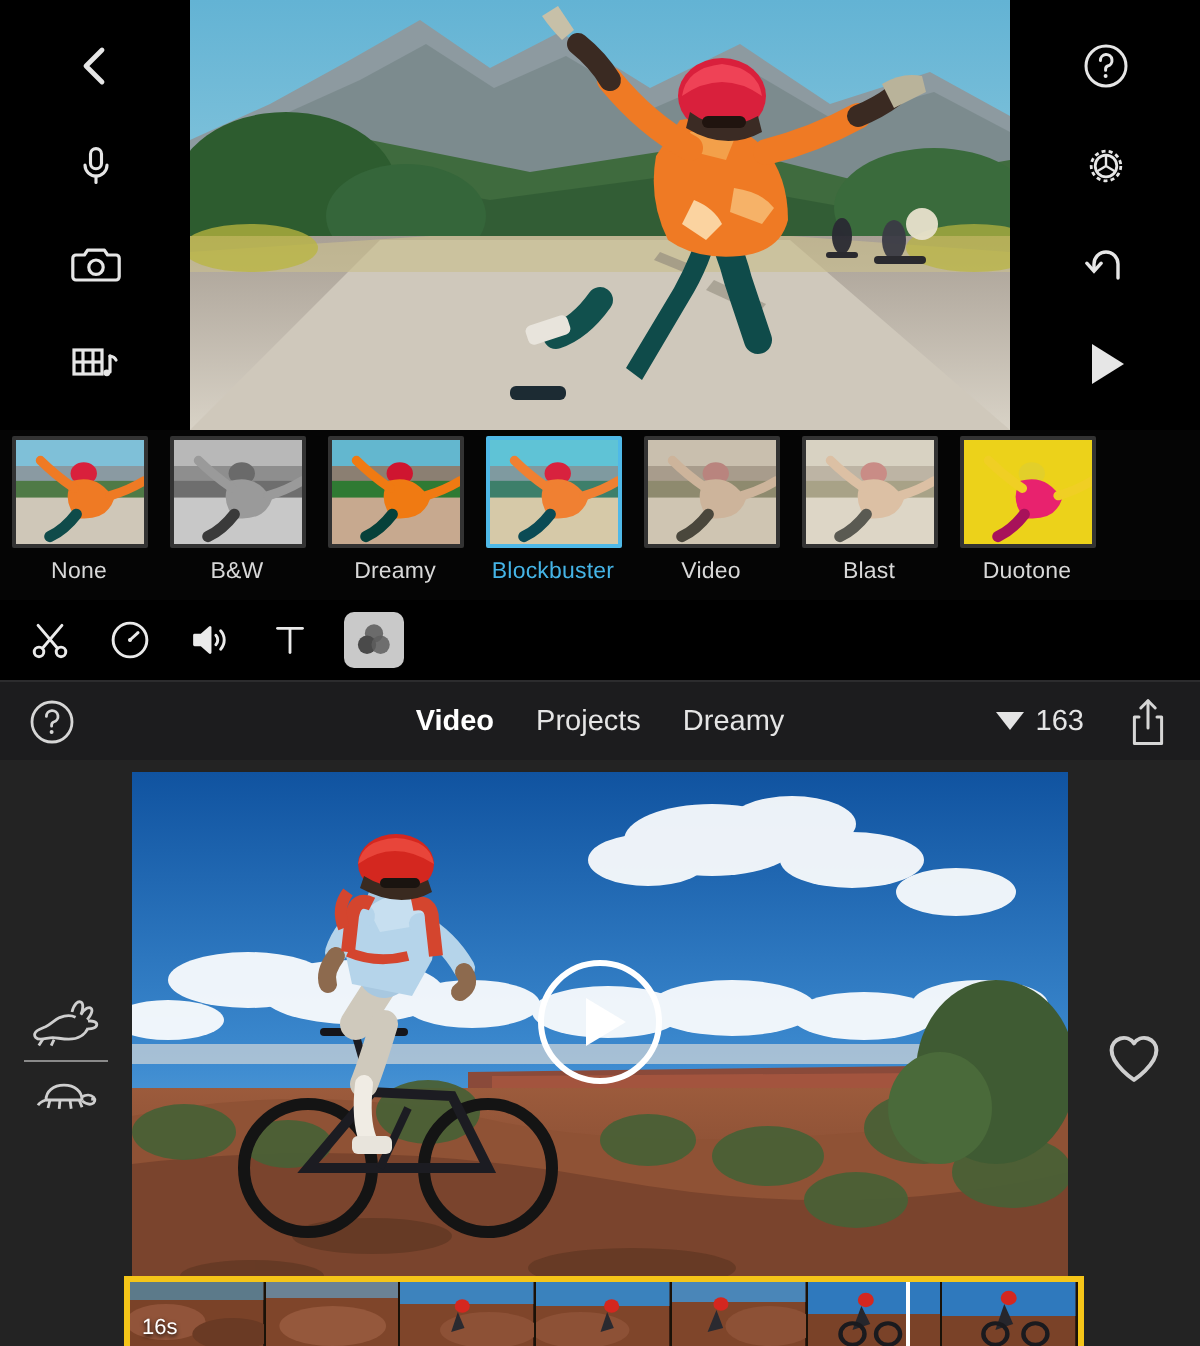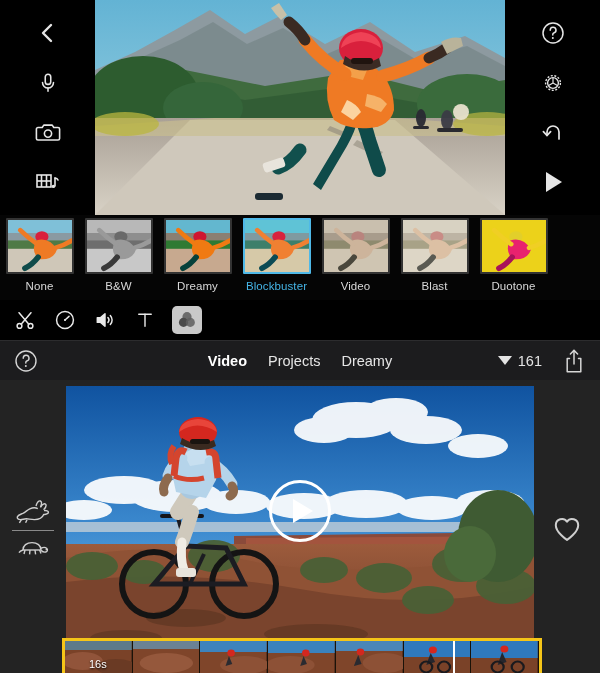--- a/index.html
+++ b/index.html
@@ -69,21 +69,21 @@
     width:62px; height:62px; border:3px solid #fff; border-radius:50%;
     display:flex; align-items:center; justify-content:center; }
   .play-tri { width:0; height:0; border-left:20px solid #fff;
     border-top:12px solid transparent; border-bottom:12px solid transparent; margin-left:5px; }
 
   
   .timeline { position:absolute; left:62px; bottom:2px; width:480px; height:38px;
     border:3px solid #f5c518; background:#000; display:flex; overflow:hidden; }
   .tl-frame { flex:1; position:relative; overflow:hidden; border-right:1px solid #1a1208; }
   .tl-frame svg { position:absolute; inset:0; width:100%; height:100%; }
-  .tl-dur { position:absolute; left:24px; bottom:3px; font-size:11px; color:#fff;
+  .tl-dur { position:absolute; left:6px; bottom:3px; font-size:11px; color:#fff;
     text-shadow:0 1px 2px #000; z-index:3; }
   .playhead { position:absolute; top:0; bottom:0; left:74%; width:2px; background:#fff; z-index:4; }
 </style>
 </head>
 <body>
 
 <div class="screen">
 
   <div class="editor">
 
@@ -376,21 +376,21 @@
     </div>
 
     <div class="tabs">
       <div class="tab sel">Video</div>
       <div class="tab">Projects</div>
       <div class="tab">Dreamy</div>
     </div>
 
     <div class="nav-count">
       <span class="caret"></span>
-      <span>161</span>
+      <span>163</span>
     </div>
 
     <div class="nav-share">
       <svg width="24" height="26" viewBox="0 0 24 26" fill="none" stroke="currentColor" stroke-width="1.5" stroke-linecap="round" stroke-linejoin="round">
         <path d="M7.5 10.5H5.2v13.2h13.6V10.5H16.5"></path>
         <line x1="12" y1="2.4" x2="12" y2="16"></line>
         <polyline points="8.4 6 12 2.4 15.6 6"></polyline>
       </svg>
     </div>
   </div>

